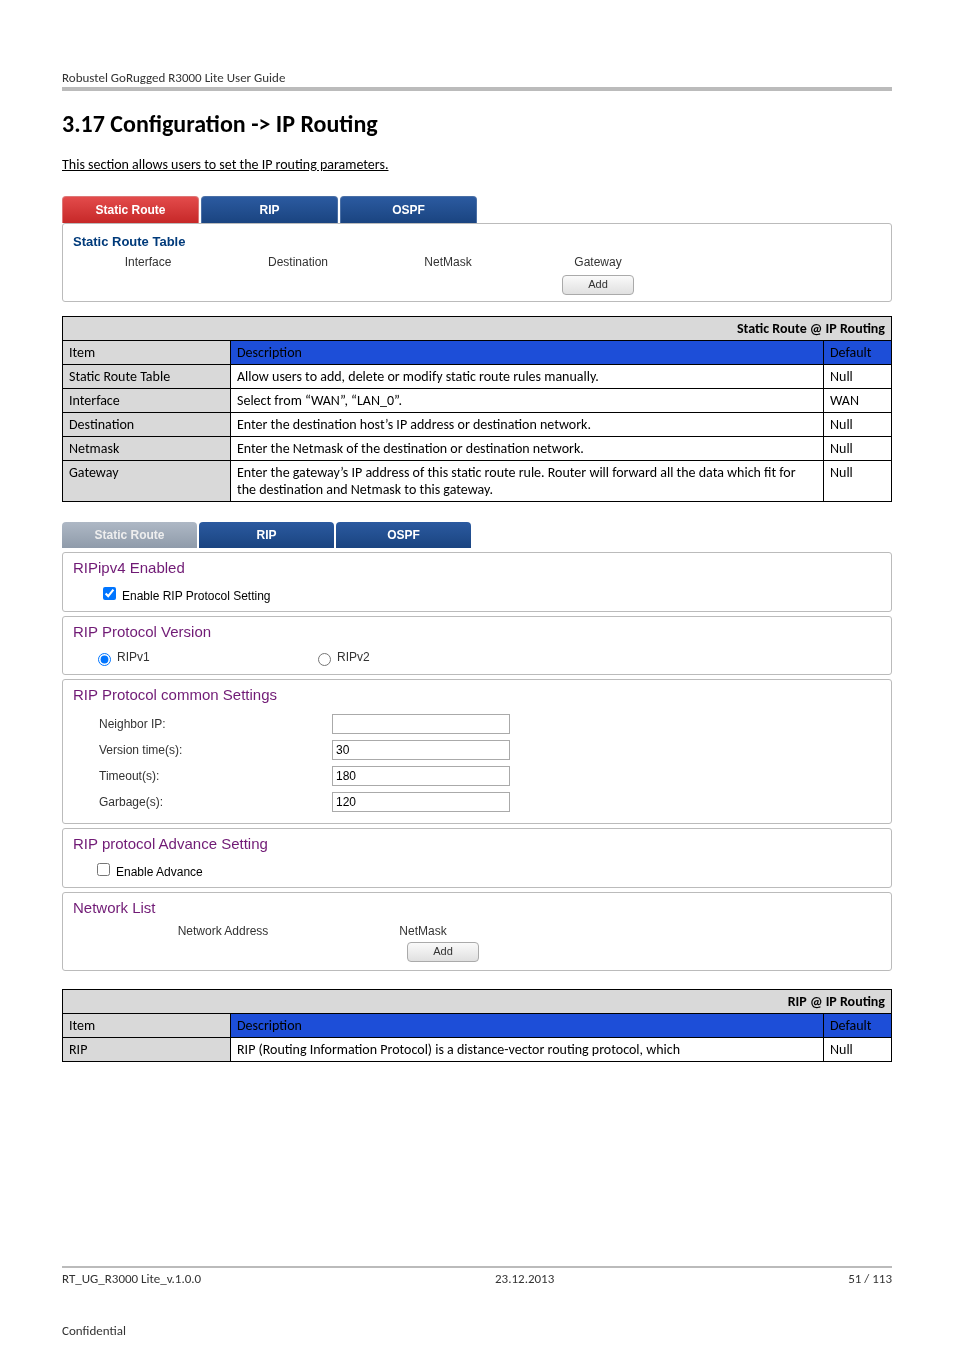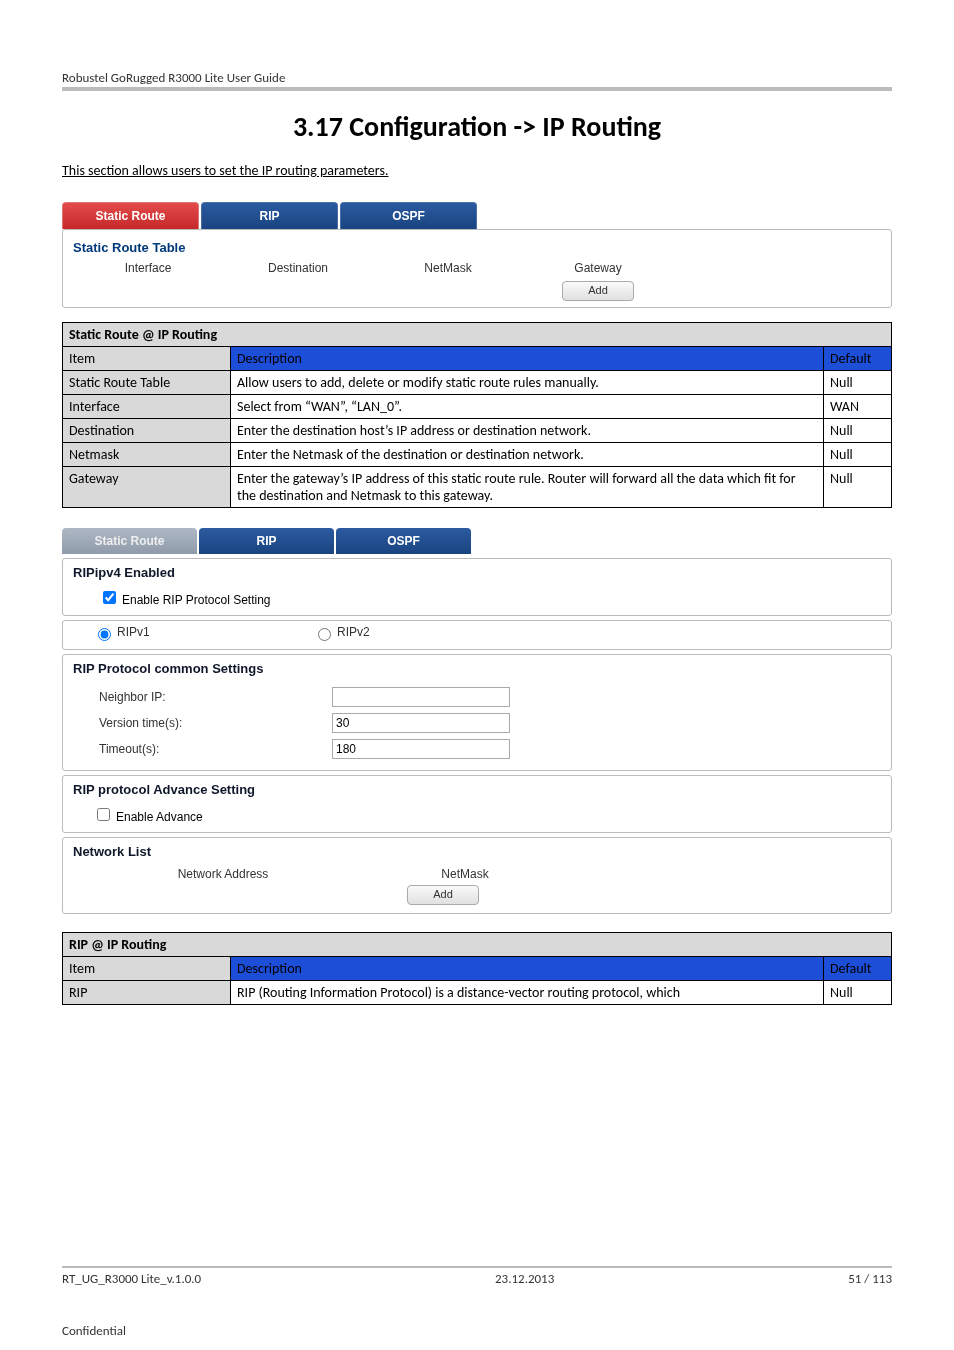--- a/index.html
+++ b/index.html
@@ -1,51 +1,51 @@
 <!DOCTYPE html>
 <html><head>
 <meta charset="utf-8">
 <style>
 body { font-family: Calibri, Arial, sans-serif; font-size: 14px; color: #000; margin: 0; background: #fff; }
 .page { width: 954px; height: 1350px; position: relative; padding: 70px 62px 0 62px; box-sizing: border-box; }
 .header-line { font-size: 13px; color: #333; border-bottom: 4px solid #bbb; padding-bottom: 2px; margin-bottom: 18px; }
-h2 { font-size: 28px; font-weight: bold; margin: 8px 0 18px 0; text-align: center; }
+h2 { font-size: 24px; font-weight: bold; margin: 8px 0 18px 0; }
 .intro { font-size: 14px; margin-bottom: 23px; text-decoration: underline; }
 
 
 .scr1 { border: 0; margin-bottom: 14px; }
 .tabs { display: flex; }
 .tab { width: 135px; height: 26px; line-height: 26px; text-align: center; font-size: 12px; color: #fff; font-weight: bold; border: 1px solid #d77; border-bottom: none; border-top-left-radius: 4px; border-top-right-radius: 4px; margin-right: 2px; font-family: Verdana, sans-serif; }
 .tab.active { background: linear-gradient(#e34b4b, #c62828); }
 .tab.inactive { background: linear-gradient(#2b5aa0, #1a4480); border-color: #4a6fa5; }
 .panel1 { border: 1px solid #bbb; border-radius: 3px; padding: 6px 10px 6px 10px; background: #fff; }
 .panel1 .title { color: #003a7a; font-weight: bold; font-size: 13px; padding: 4px 0; font-family: Verdana, sans-serif; }
 .panel1 .cols { display: flex; font-family: Verdana, sans-serif; font-size: 12px; color: #333; padding: 2px 0 6px 0; }
 .panel1 .cols div { width: 150px; text-align: center; }
 .panel1 .addrow { display: flex; }
 .panel1 .addrow .sp { width: 450px; }
 .addbtn-wrap { width: 150px; text-align: center; }
 .addbtn { display: inline-block; width: 70px; height: 18px; line-height: 16px; font-size: 11px; text-align: center; background: linear-gradient(#fafafa,#e0e0e0); border: 1px solid #aaa; border-radius: 4px; font-family: Verdana, sans-serif; color: #333; }
 
 
 .desc-table { width: 100%; border-collapse: collapse; margin-bottom: 20px; }
 .desc-table td, .desc-table th { border: 1px solid #000; padding: 3px 6px; font-size: 14px; text-align: left; vertical-align: top; }
-.desc-table .caption { background: #d9d9d9; text-align: left; font-weight: bold; }
+.desc-table .caption { background: #d9d9d9; text-align: right; font-weight: bold; }
 .desc-table .hdr { background: #1d4ed8; }
 .desc-table .col1 { width: 155px; background: #d9d9d9; }
 .desc-table .col3 { width: 55px; }
 
 
 .scr2 { margin-bottom: 18px; font-family: Verdana, sans-serif; font-size: 12px; }
 .tabs2 { display: flex; }
 .tab2 { width: 135px; height: 26px; line-height: 26px; text-align: center; font-size: 12px; color: #fff; font-weight: bold; border-top-left-radius: 4px; border-top-right-radius: 4px; margin-right: 2px; }
 .tab2.active { background: linear-gradient(#2b5aa0, #1a4480); }
 .tab2.dim { background: linear-gradient(#aeb8c5, #8f9baa); color: #eee; }
 .section { border: 1px solid #bbb; border-radius: 3px; margin-top: 4px; background: #fff; }
-.section-title { color: #0f172a; font-weight: bold; padding: 6px 10px; font-size: 13px; }
+.section-title { color: #701a75; font-weight: normal; padding: 6px 10px; font-size: 15px; }
 .section-body { padding: 2px 24px 8px 36px; }
 .cb { margin-right: 6px; }
 .row { display: flex; align-items: center; padding: 3px 0; }
 .row .lbl { width: 220px; color: #333; }
 .row input[type=text] { width: 170px; height: 18px; border: 1px solid #aaa; font-size: 12px; padding: 0 3px; margin-left: 13px; }
 .radio-row { display: flex; padding: 4px 0 8px 30px; align-items: center; }
 .radio-row label { display: flex; align-items: flex-start; width: 220px; color: #333; }
 .radio-row input { margin-right: 6px; }
 .netlist-cols { display: flex; padding: 2px 0 4px 0; color: #333; }
 .netlist-cols div { width: 200px; text-align: center; }
@@ -130,20 +130,21 @@
     </div>
 
     <div class="section">
       <div class="section-title">RIPipv4 Enabled</div>
       <div class="section-body">
         <label><input type="checkbox" class="cb" checked="" style=""><span>Enable RIP Protocol Setting</span></label>
       </div>
     </div>
 
     <div class="section">
+      <div class="section-title">RIP Protocol Version</div>
       <div class="radio-row">
         <label>
             <input type="radio" name="ripver" checked="" style="">
             <span>RIPv1</span>
           </label>
         <label>
             <input type="radio" name="ripver" style="">
             <span>RIPv2</span>
           </label>
       </div>
@@ -157,33 +158,37 @@
             <input type="text" value="" style="">
           </div>
         <div class="row">
             <span class="lbl">Version time(s):</span>
             <input type="text" value="30" style="">
           </div>
         <div class="row">
             <span class="lbl">Timeout(s):</span>
             <input type="text" value="180" style="">
           </div>
+        <div class="row">
+            <span class="lbl">Garbage(s):</span>
+            <input type="text" value="120" style="">
+          </div>
       </div>
     </div>
 
     <div class="section">
       <div class="section-title">RIP protocol Advance Setting</div>
       <div class="section-body" style="padding-left:30px;">
         <label><input type="checkbox" class="cb" style=""><span>Enable Advance</span></label>
       </div>
     </div>
 
     <div class="section">
       <div class="section-title">Network List</div>
-      <div class="netlist-cols" style="padding-left:60px;gap:42px;">
+      <div class="netlist-cols" style="padding-left:60px;">
         <div>Network Address</div>
         <div>NetMask</div>
       </div>
       <div class="netlist-add" style="width:460px; padding-left:0;">
           <div style="margin-left:300px;"><span class="addbtn">Add</span></div>
         </div>
     </div>
   </div>
 
   <table class="desc-table">

